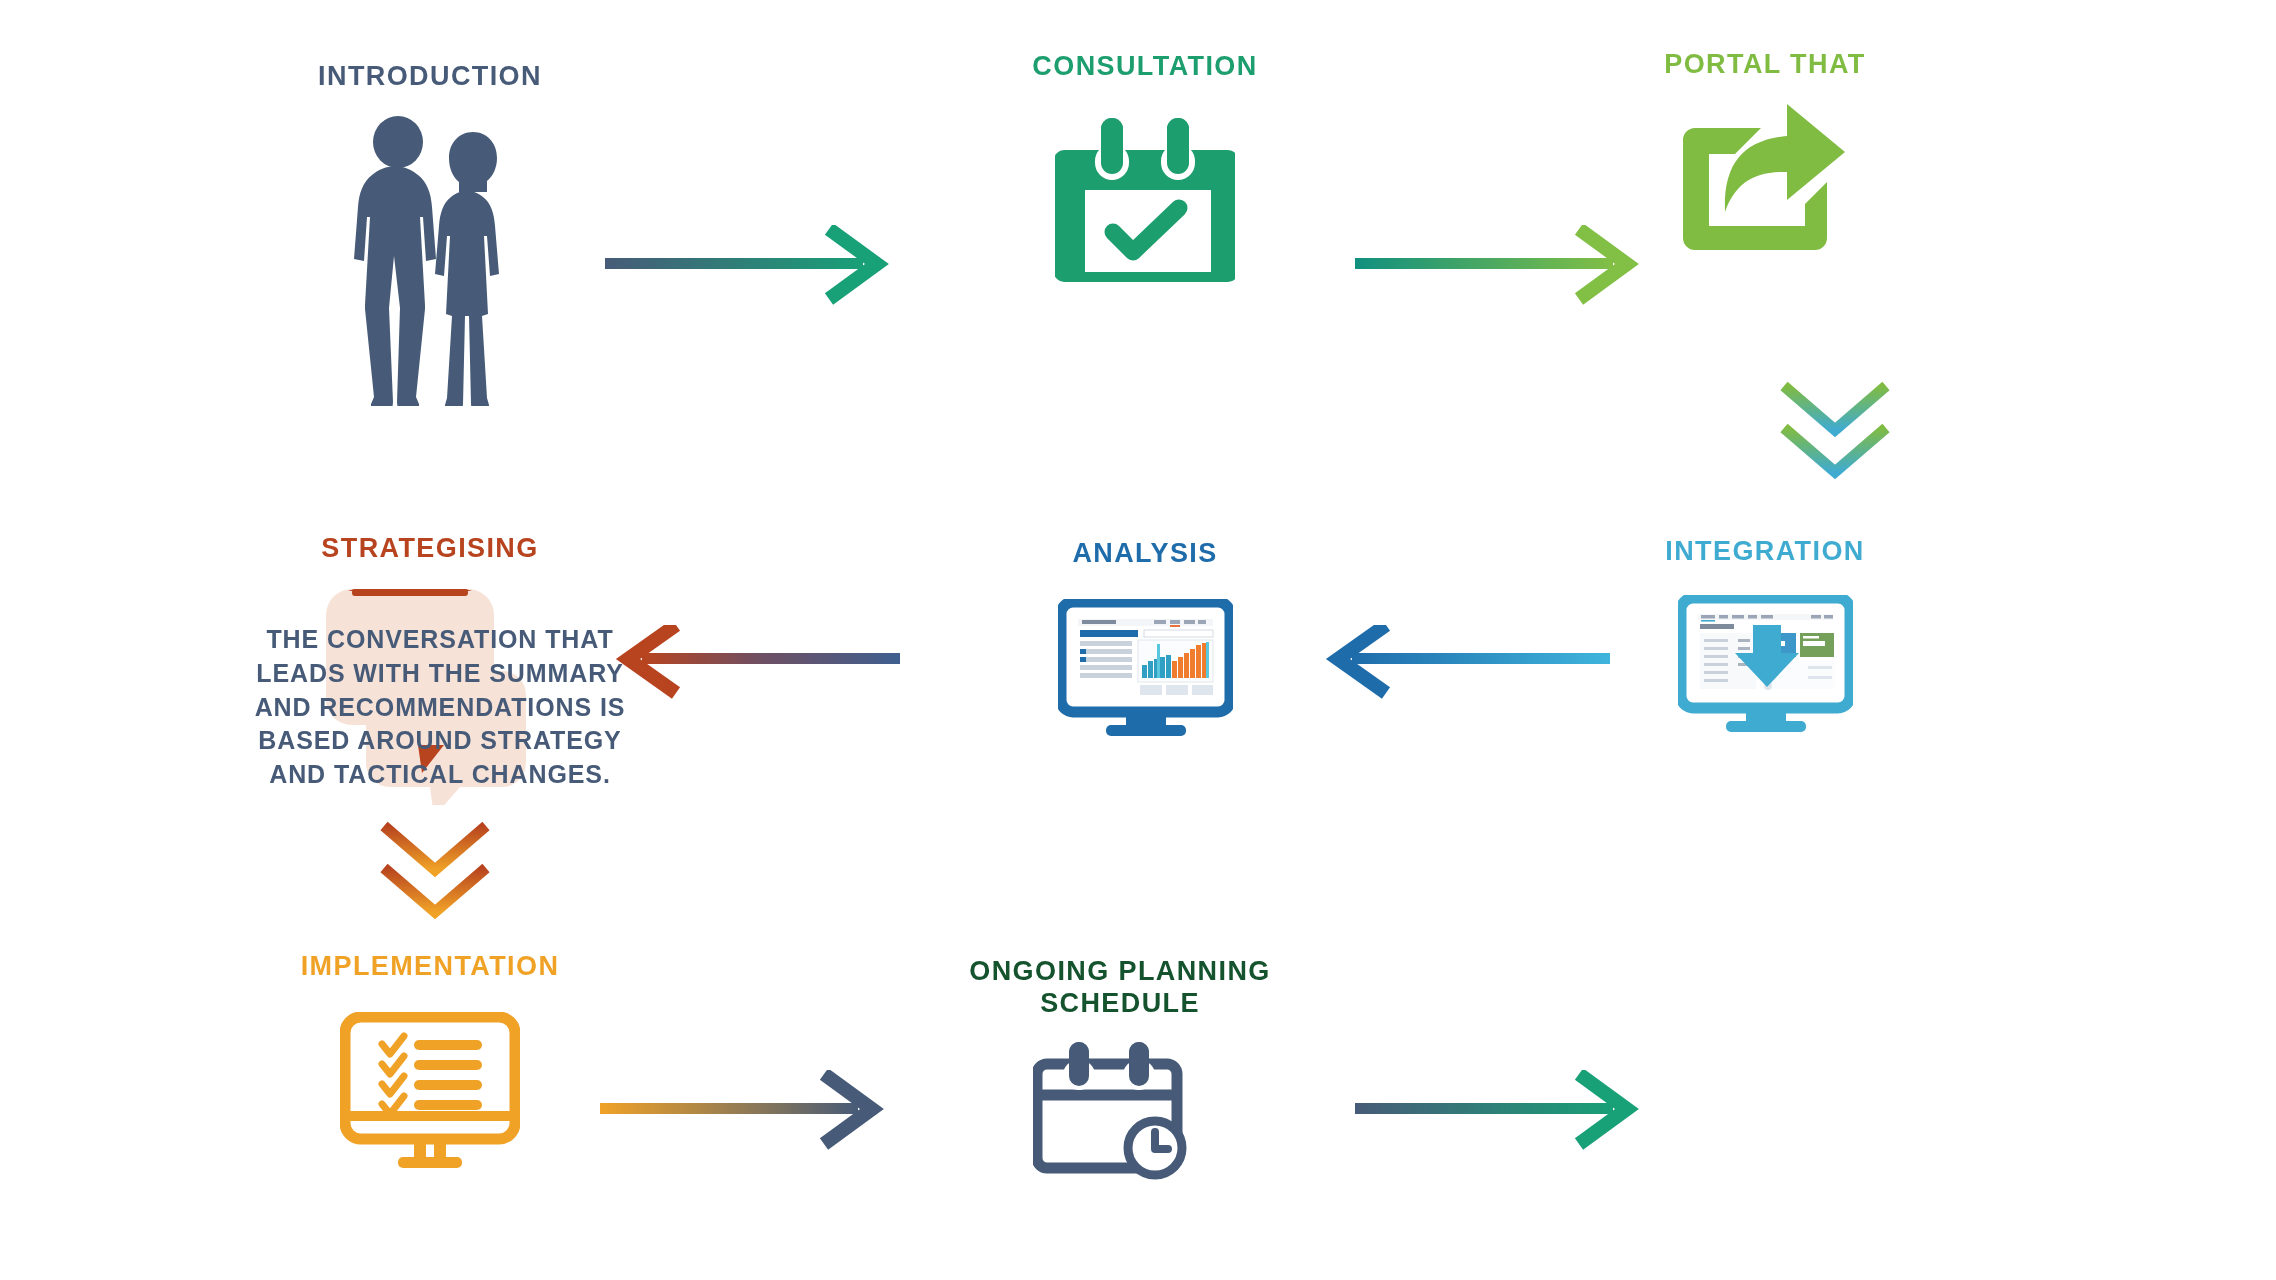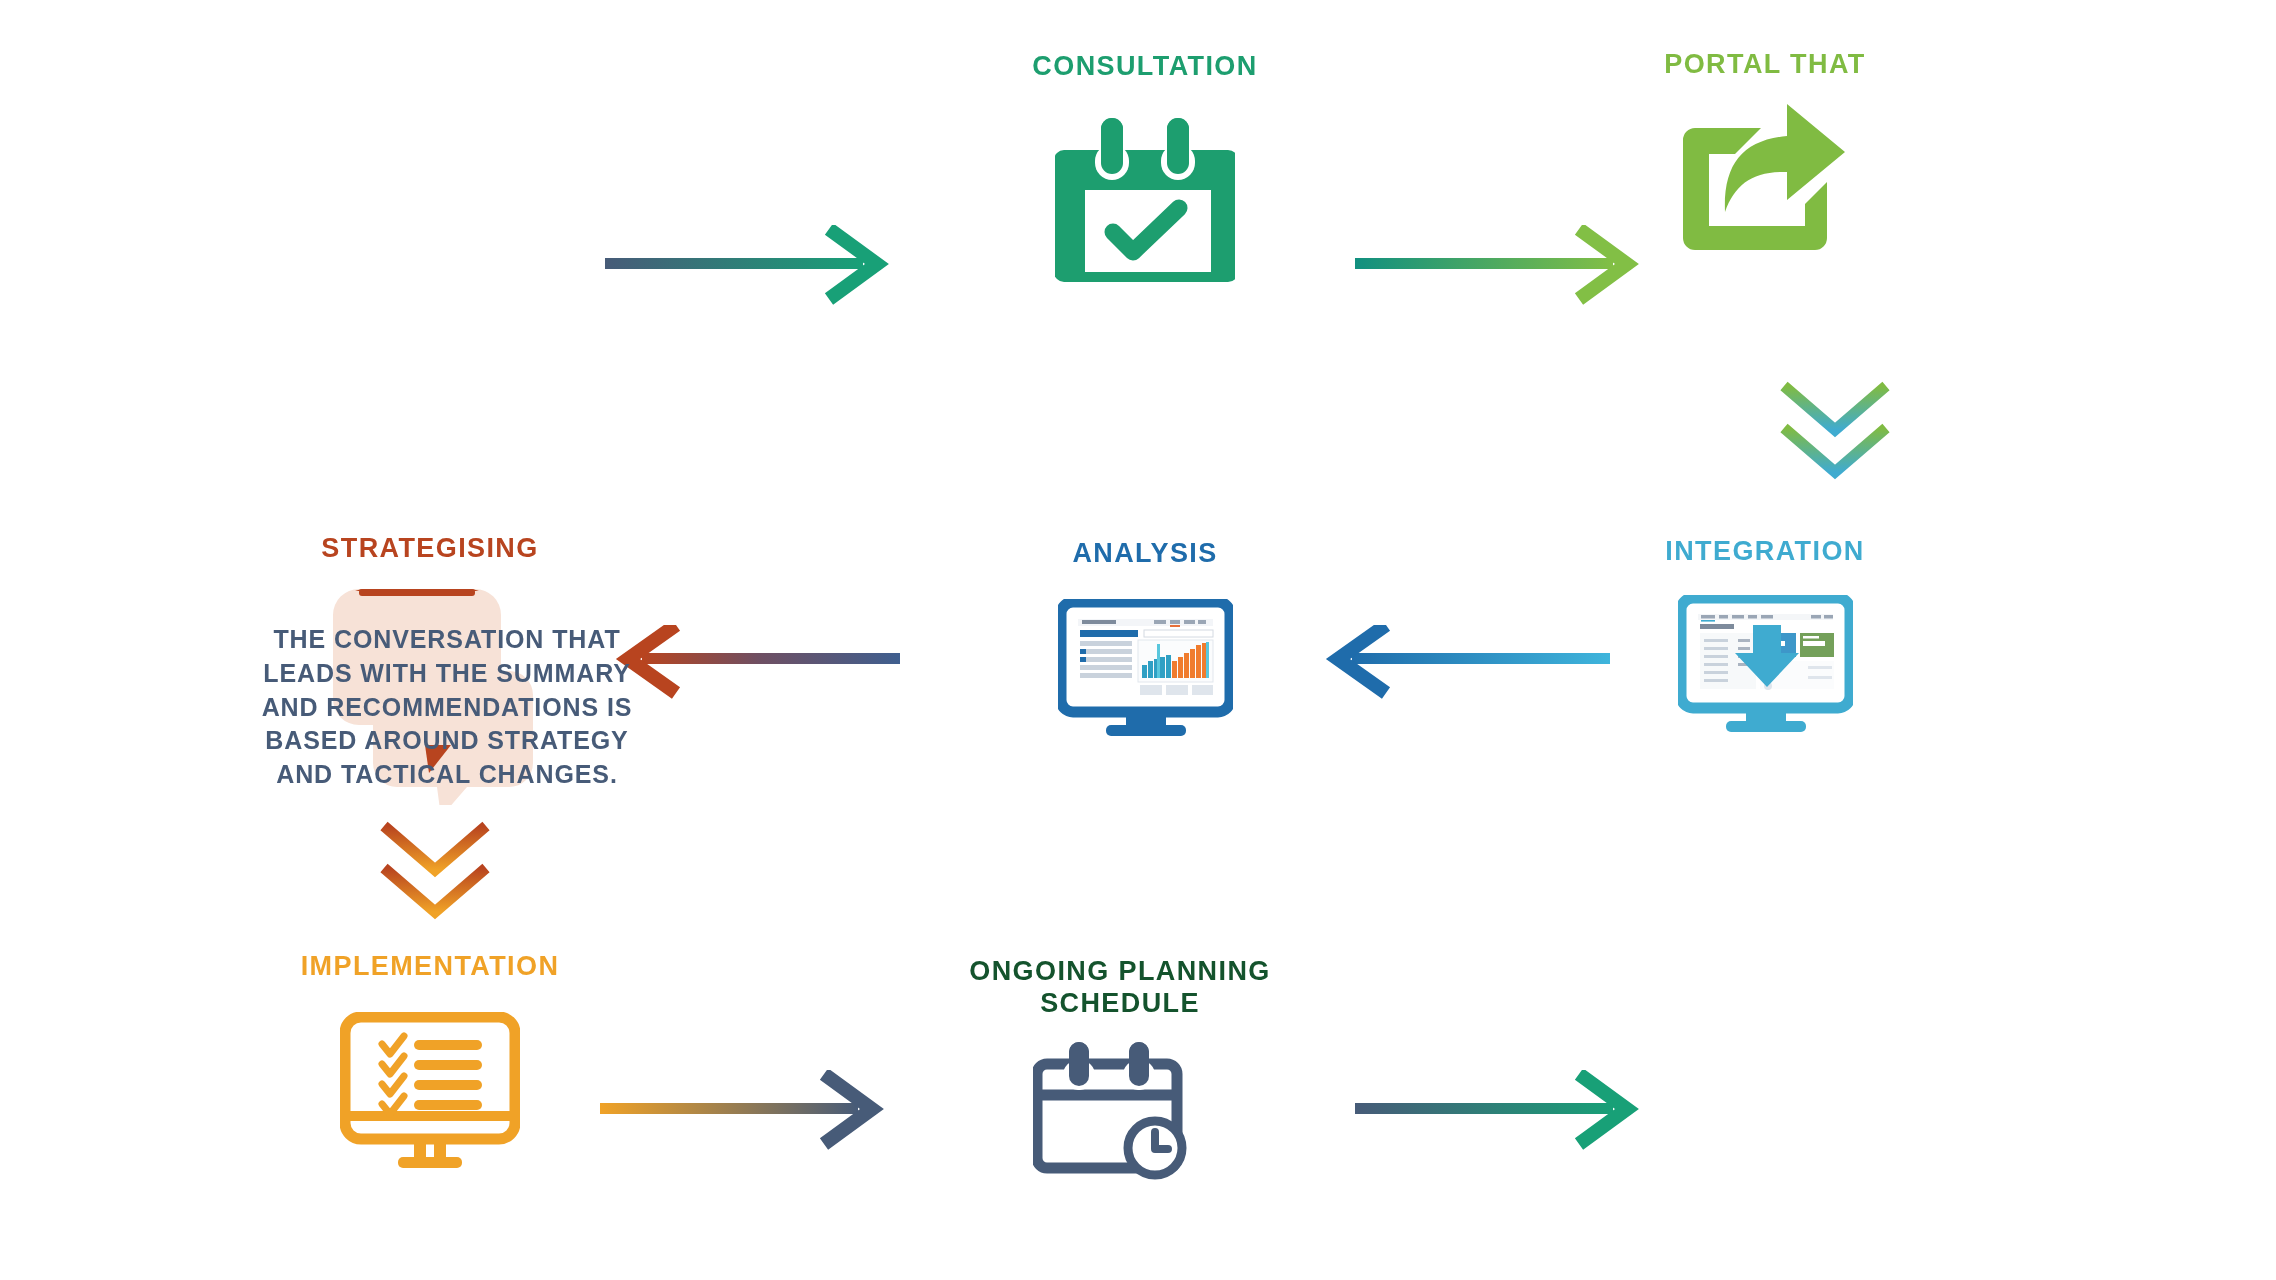--- a/index.html
+++ b/index.html
@@ -66,20 +66,37 @@
   .bubble-art {
     position: absolute;
     z-index: 1;
   }
 </style>
 </head>
 <body>
 
 <div class="canvas">
 
+  <div class="cell" style="left:230px; top:60px; width:400px;">
+    <div class="cell-title" style="color:#475b78;">INTRODUCTION</div>
+    <div class="icon-wrap" style="margin-top:24px;">
+      <svg width="200" height="290" viewBox="0 0 200 290">
+
+        <g fill="#475b78">
+          <ellipse cx="68" cy="26" rx="25" ry="26"></ellipse>
+          <path d="M68 50 c-13 0 -20 4 -26 9 c-9 7 -13 18 -14 32 l-4 52 l10 2 l3 -44 l3 0 l-5 88 l0 4 l9 88 l-3 7 l0 8 l21 0 l1 -10 l-4 -94 l5 -52 l6 52 l-3 94 l1 10 l21 0 l0 -8 l-3 -7 l9 -88 l0 -4 l-5 -88 l3 0 l3 44 l10 -2 l-4 -52 c-1 -14 -5 -25 -14 -32 c-6 -5 -13 -9 -26 -9 z"></path>
+        </g>
+
+        <g fill="#475b78">
+          <path d="M143 16 c-14 0 -24 11 -24 26 c0 11 4 19 10 24 l0 10 l28 0 l0 -11 c6 -5 10 -13 10 -23 c0 -15 -10 -26 -24 -26 z"></path>
+          <path d="M143 74 c-11 0 -17 3 -22 7 c-8 6 -11 16 -12 29 l-4 48 l9 2 l3 -40 l3 0 l-4 78 l6 2 l-5 82 l-2 7 l0 8 l17 0 l1 -9 l2 -88 l4 0 l2 88 l1 9 l17 0 l0 -8 l-2 -7 l-5 -82 l6 -2 l-4 -78 l3 0 l3 40 l9 -2 l-4 -48 c-1 -13 -4 -23 -12 -29 c-5 -4 -11 -7 -22 -7 z"></path>
+        </g>
+      </svg>
+    </div>
+  </div>
 
   <div class="arrow" style="left:605px; top:225px;">
     <svg width="290" height="80" viewBox="0 0 290 80">
       <defs>
         <linearGradient id="g1" x1="0" y1="0" x2="1" y2="0">
           <stop offset="0%" stop-color="#475b78"></stop>
           <stop offset="100%" stop-color="#18a077"></stop>
         </linearGradient>
       </defs>
       <rect x="0" y="33" width="258" height="11" fill="url(#g1)"></rect>
@@ -146,21 +163,21 @@
       </defs>
       <path d="M14 8 L65 52 L116 8" fill="none" stroke="url(#g3)" stroke-width="11"></path>
       <path d="M14 50 L65 94 L116 50" fill="none" stroke="url(#g3)" stroke-width="11"></path>
     </svg>
   </div>
 
   <div class="cell" style="left:230px; top:532px; width:400px;">
     <div class="cell-title" style="color:#b8441f;text-align:center;">STRATEGISING</div>
   </div>
 
-  <div class="bubble-block" style="left:247px; top:585px; width:400px; height:220px;">
+  <div class="bubble-block" style="left:240px; top:585px; width:400px; height:220px;">
 
     <div class="bubble-art" style="left:0; top:0;">
       <svg width="400" height="220" viewBox="0 0 400 220">
         <g fill="#f7e2d7">
           <path d="M112 4 h116 a26 26 0 0 1 26 26 v84 a26 26 0 0 1 -26 26 h-46 l-28 34 l-4 -34 h-38 a26 26 0 0 1 -26 -26 v-84 a26 26 0 0 1 26 -26 z"></path>
           <path d="M150 86 h112 a24 24 0 0 1 24 24 v68 a24 24 0 0 1 -24 24 h-42 l-26 30 l-4 -30 h-40 a24 24 0 0 1 -24 -24 v-68 a24 24 0 0 1 24 -24 z"></path>
         </g>
         <g fill="#b8441f">
           <path d="M118 4 h104 a26 26 0 0 1 10 2 h-124 a26 26 0 0 1 10 -2 z"></path>
           <rect x="112" y="4" width="116" height="7" rx="3"></rect>

